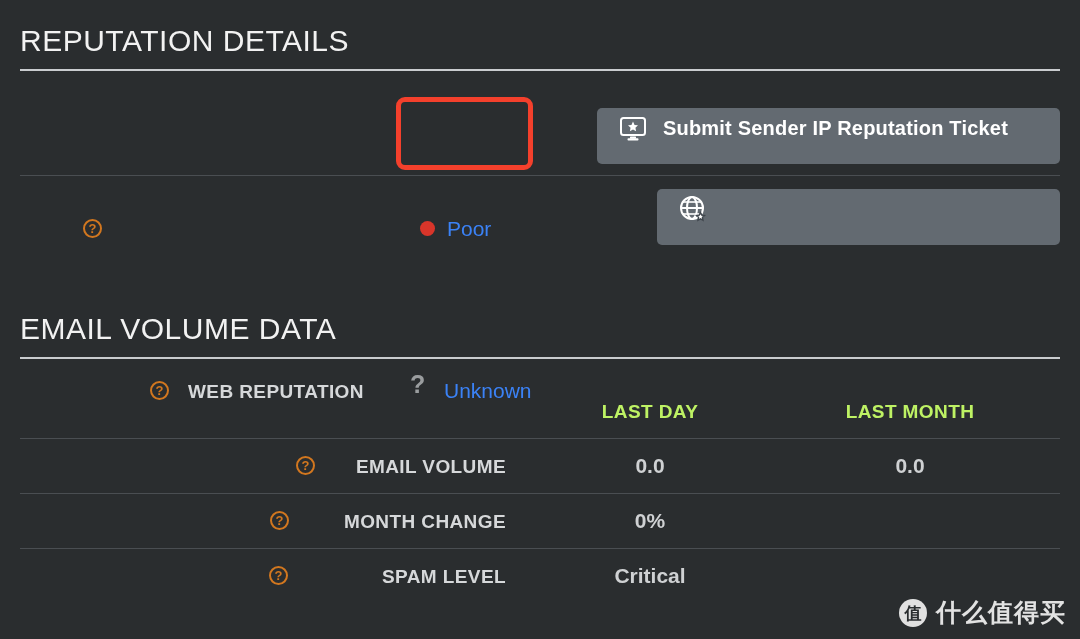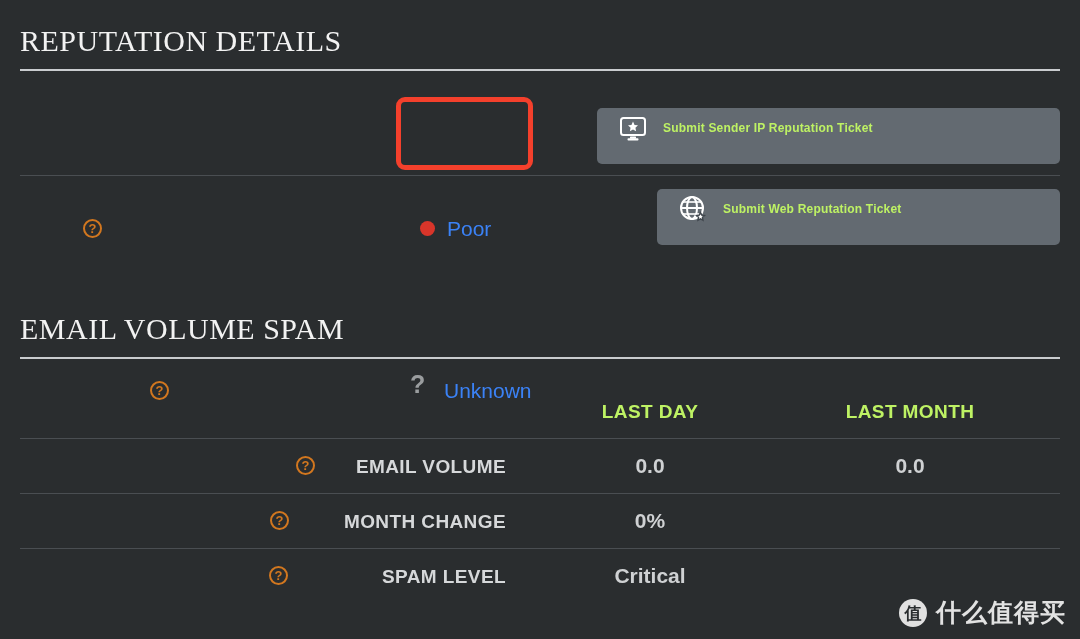--- a/index.html
+++ b/index.html
@@ -19,21 +19,20 @@
 
   
   .section-title {
     position: absolute;
     left: 20px;
     font-size: 30px;
     font-weight: 400;
     letter-spacing: 0.5px;
     color: #f2f2f2;
     white-space: nowrap;
-    font-family: Liberation Serif, serif;
   }
   .section-rule {
     position: absolute;
     left: 20px;
     width: 1040px;
     height: 2px;
     background: #c9cccf;
   }
 
   
@@ -107,23 +106,23 @@
     box-sizing: border-box;
     pointer-events: none;
   }
 
   
   .ticket-btn {
     position: absolute;
     background: #636a71;
     border: none;
     border-radius: 5px;
-    color: #bef264;
+    color: #ffffff;
     font-family: "Liberation Sans", sans-serif;
-    font-size: 12px;
+    font-size: 20px;
     font-weight: 700;
     letter-spacing: 0.2px;
     display: flex;
     align-items: center;
     gap: 16px;
     padding: 0 0 16px 22px;
     cursor: pointer;
     white-space: nowrap;
   }
   .ticket-btn .btn-icon {
@@ -216,39 +215,39 @@
       <rect x="8.5" y="22.3" width="11" height="2.1" rx="0.9" fill="#ffffff"></rect>
     </svg>
   </span>
   <span>Submit Sender IP Reputation Ticket</span>
 </button>
 
 <div class="row-rule" style="top:175px;"></div>
 
 <div class="rep-row" style="top:176px;">
   <span class="help-icon" style="left:150px; top:205px;">?</span>
+  <span class="rep-label" style="left:188px; top:205px;">WEB REPUTATION</span>
   <span class="status-qmark" style="left:410px; top:196px;">?</span>
   <span class="rep-status" style="left:444px; top:203px;">Unknown</span>
 </div>
 
 <button class="ticket-btn" style="left:657px; top:189px; width:403px; height:56px;">
   <span class="btn-icon">
     <svg width="28" height="28" viewBox="0 0 28 28" fill="none">
       <circle cx="13" cy="13" r="11" stroke="#ffffff" stroke-width="2"></circle>
       <ellipse cx="13" cy="13" rx="5" ry="11" stroke="#ffffff" stroke-width="2"></ellipse>
       <line x1="2" y1="13" x2="24" y2="13" stroke="#ffffff" stroke-width="2"></line>
       <line x1="4" y1="7" x2="22" y2="7" stroke="#ffffff" stroke-width="1.6"></line>
       <line x1="4" y1="19" x2="22" y2="19" stroke="#ffffff" stroke-width="1.6"></line>
       <path d="M21.5 17.5l1.25 2.6 2.75.36-2.05 1.88.52 2.8-2.47-1.36-2.47 1.36.52-2.8-2.05-1.88 2.75-.36 1.25-2.6z" fill="#ffffff" stroke="#3f464d" stroke-width="1.4"></path>
     </svg>
   </span>
-  <span>Submit Web Reputation Ticket</span>
 </button>
 
-<div class="section-title" style="top:312px;">EMAIL VOLUME SPAM</div>
+<div class="section-title" style="top:312px;">EMAIL VOLUME DATA</div>
 <div class="section-rule" style="top:357px;"></div>
 
 <div class="col-head" style="left:650px; top:401px;">LAST DAY</div>
 <div class="col-head" style="left:910px; top:401px;text-align:right;">LAST MONTH</div>
 
 <div class="row-rule" style="top:438px;"></div>
 
 <div>
   <span class="help-icon" style="left:296px; top:456px;">?</span>
   <span class="tbl-label" style="left:0; top:456px; width:506px;">EMAIL VOLUME</span>

